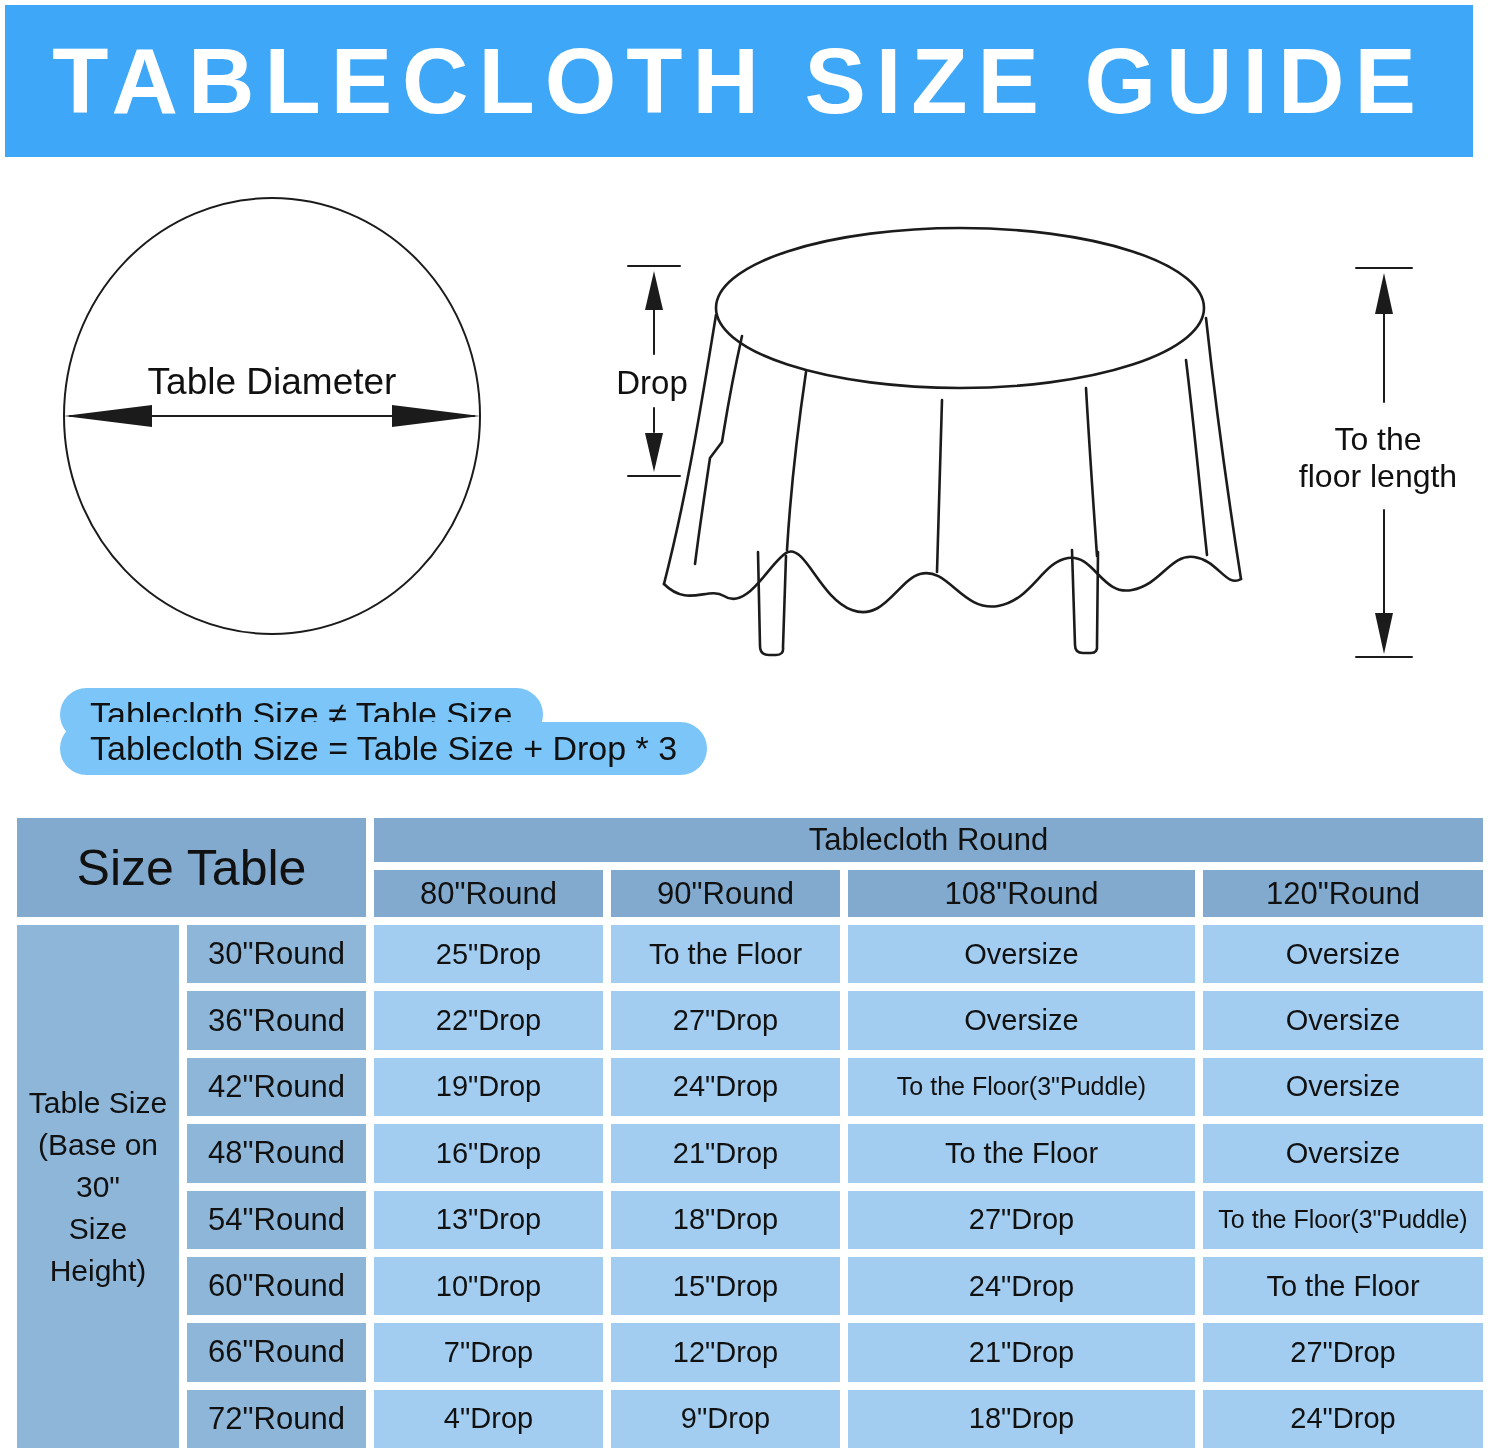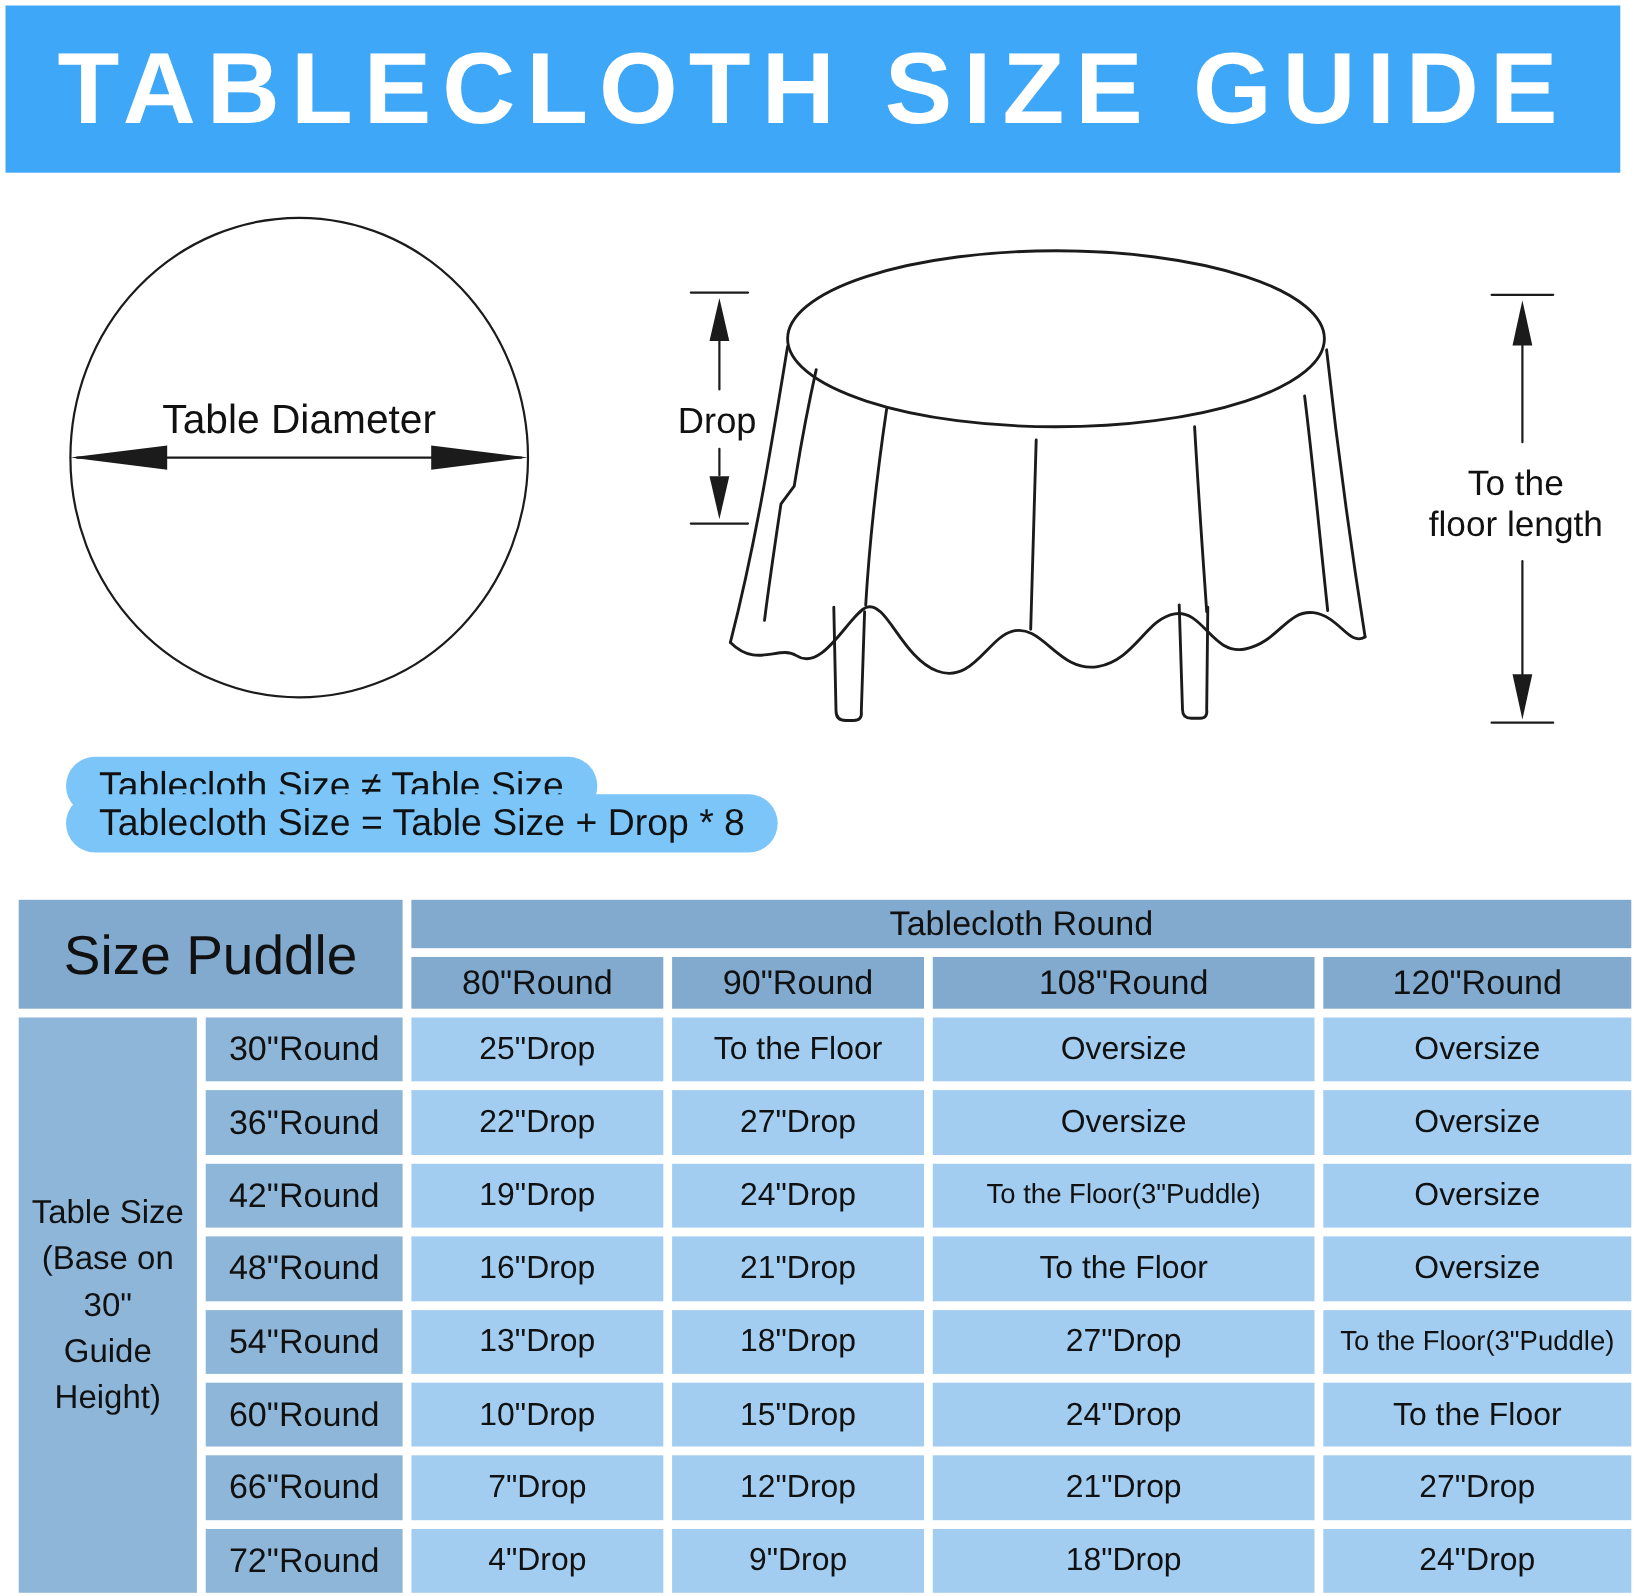--- a/index.html
+++ b/index.html
@@ -87,29 +87,29 @@
       <line class="ln thin" x1="1384" y1="152" x2="1384" y2="242"></line>
       <text x="1378" y="290" font-size="32" text-anchor="middle">To the</text>
       <text x="1378" y="327" font-size="32" text-anchor="middle">floor length</text>
       <line class="ln thin" x1="1384" y1="350" x2="1384" y2="453"></line>
       <polygon class="ah" points="1384,494 1375,453 1393,453"></polygon>
       <line class="ln thin" x1="1356" y1="497" x2="1412" y2="497"></line>
     </g>
   </svg>
 
   <div class="pill pill1">Tablecloth Size ≠ Table Size</div>
-  <div class="pill pill2">Tablecloth Size = Table Size + Drop * 8</div>
+  <div class="pill pill2">Tablecloth Size = Table Size + Drop * 3</div>
 
   <div class="size-grid" id="size-grid">
-    <div class="cell corner">Size Puddle</div>
+    <div class="cell corner">Size Table</div>
     <div class="cell ghead">Tablecloth Round</div>
     <div class="cell rowgroup">
       <div>Table Size</div>
       <div>(Base on 30"</div>
-      <div>Guide Height)</div>
+      <div>Size Height)</div>
     </div>
   <div class="cell head" style="grid-area: 2 / 3;">80"Round</div>
       <div class="cell head" style="grid-area: 2 / 4;">90"Round</div>
       <div class="cell head" style="grid-area: 2 / 5;">108"Round</div>
       <div class="cell head" style="grid-area: 2 / 6;">120"Round</div>
       <div class="cell rowlabel" style="grid-area: 3 / 2;">30"Round</div>
       <div class="cell data" style="grid-area: 3 / 3;">25"Drop</div>
       <div class="cell data" style="grid-area: 3 / 4;">To the Floor</div>
       <div class="cell data" style="grid-area: 3 / 5;">Oversize</div>
       <div class="cell data" style="grid-area: 3 / 6;">Oversize</div>

